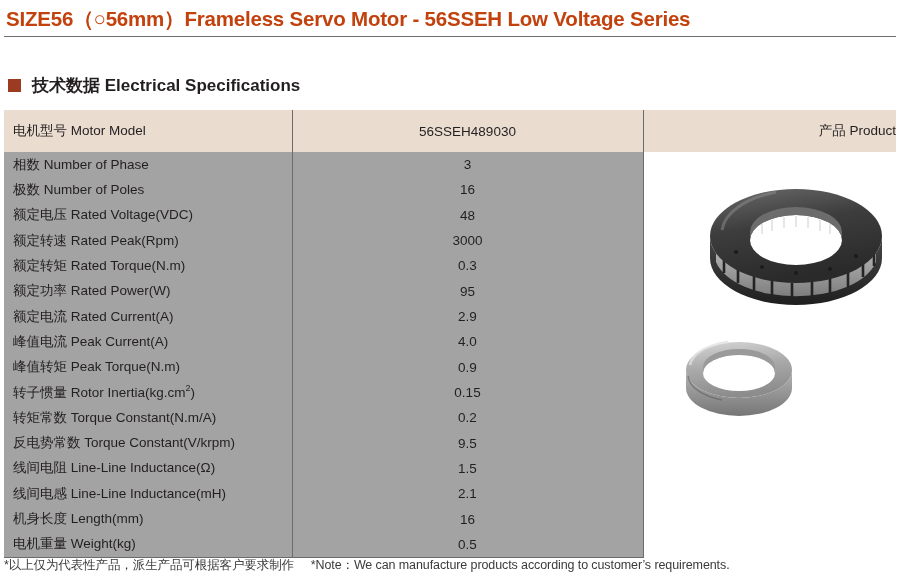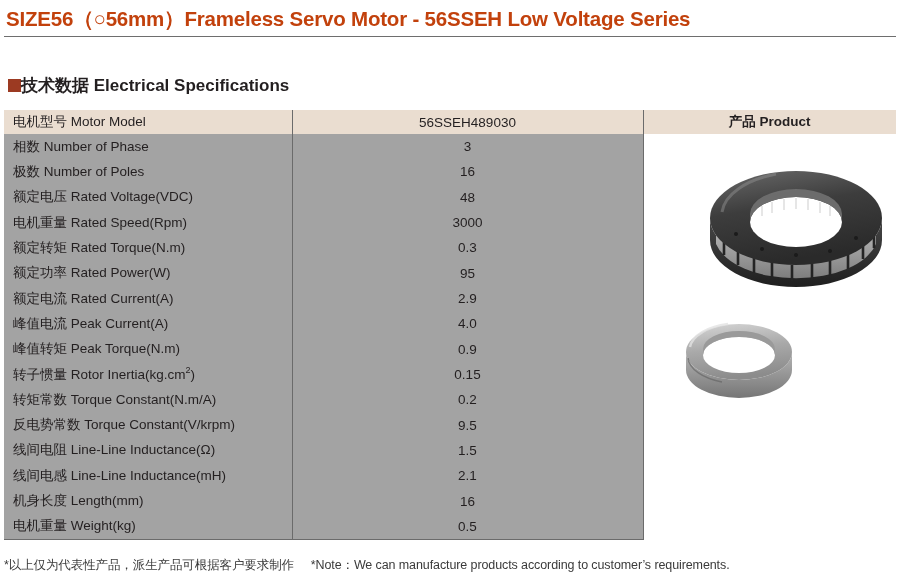--- a/index.html
+++ b/index.html
@@ -34,20 +34,21 @@
     background: #6e6e6e;
   }
 
   
   .section-heading {
     position: absolute;
     left: 8px;
     top: 74px;
     display: flex;
     align-items: center;
+    gap: 11px;
   }
   .section-bullet {
     width: 13px;
     height: 13px;
     background: #9c3a22;
     display: block;
     flex: 0 0 auto;
   }
   .section-heading-text {
     font-size: 17px;
@@ -70,30 +71,30 @@
     border: 0;
     padding: 0;
   }
 
   .col-label  { width: 288px; }
   .col-value  { width: 351px; }
   .col-product{ width: 253px; }
 
   .head-cell {
     background: #eaddd0;
-    height: 24px;
+    height: 42px;
     font-size: 13.5px;
     font-weight: normal;
     color: #231f20;
     vertical-align: middle;
     border-bottom: 1.3px solid #6b6b6b;
   }
   .head-cell.label   { text-align: left; padding-left: 9px; border-right: 1.3px solid #6b6b6b; }
   .head-cell.value   { text-align: center; border-right: 1.3px solid #6b6b6b; }
-  .head-cell.product { text-align: center; font-weight: bold; }
+  .head-cell.product { text-align: right; }
 
   .data-cell {
     height: 25px;
     font-size: 13.5px;
     vertical-align: middle;
     border-bottom: 1.1px solid #6b6b6b;
     background: #a3a3a3;
   }
   .data-cell.label  { text-align: left; padding-left: 9px; border-right: 1.3px solid #6b6b6b; }
   .data-cell.value  { text-align: center; border-right: 1.3px solid #6b6b6b; }
@@ -258,21 +259,21 @@
     </tr>
       <tr>
         <td class="data-cell label">极数 Number of Poles</td>
         <td class="data-cell value">16</td>
       </tr>
       <tr>
         <td class="data-cell label">额定电压 Rated Voltage(VDC)</td>
         <td class="data-cell value">48</td>
       </tr>
       <tr>
-        <td class="data-cell label">电机重量 Rated Speed(Rpm)</td>
+        <td class="data-cell label">额定转速 Rated Peak(Rpm)</td>
         <td class="data-cell value">3000</td>
       </tr>
       <tr>
         <td class="data-cell label">额定转矩 Rated Torque(N.m)</td>
         <td class="data-cell value">0.3</td>
       </tr>
       <tr>
         <td class="data-cell label">额定功率 Rated Power(W)</td>
         <td class="data-cell value">95</td>
       </tr>

